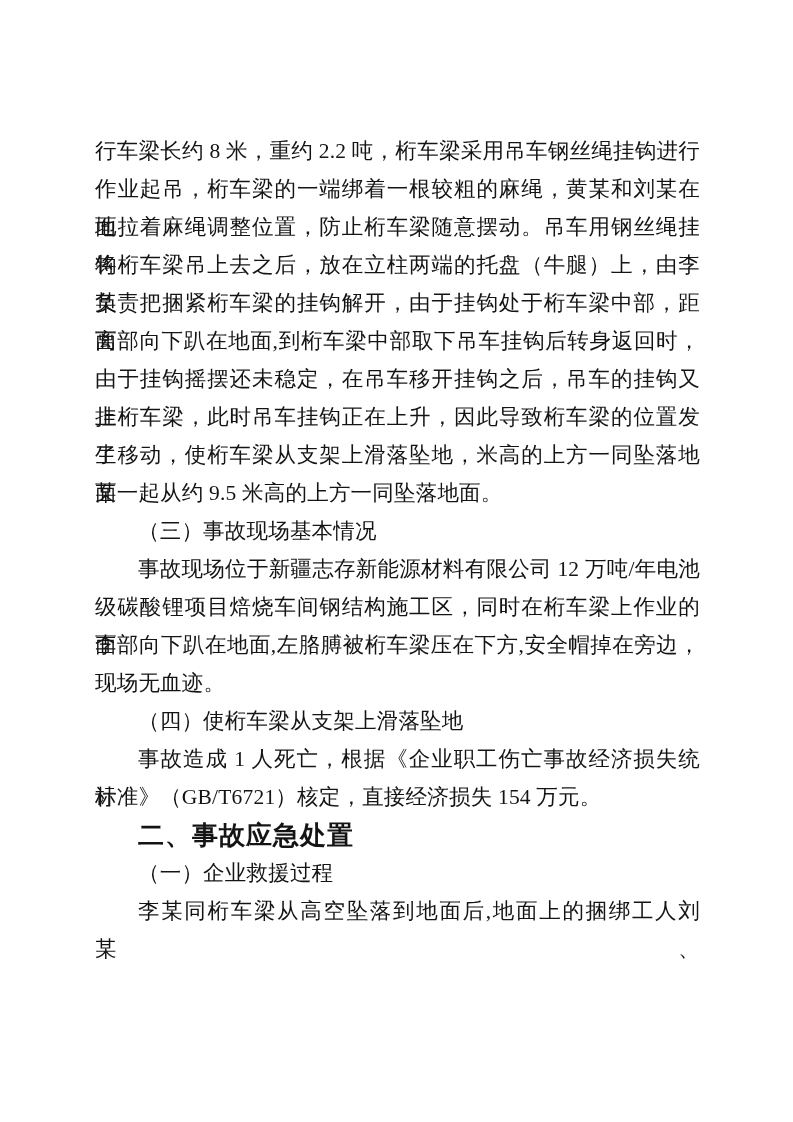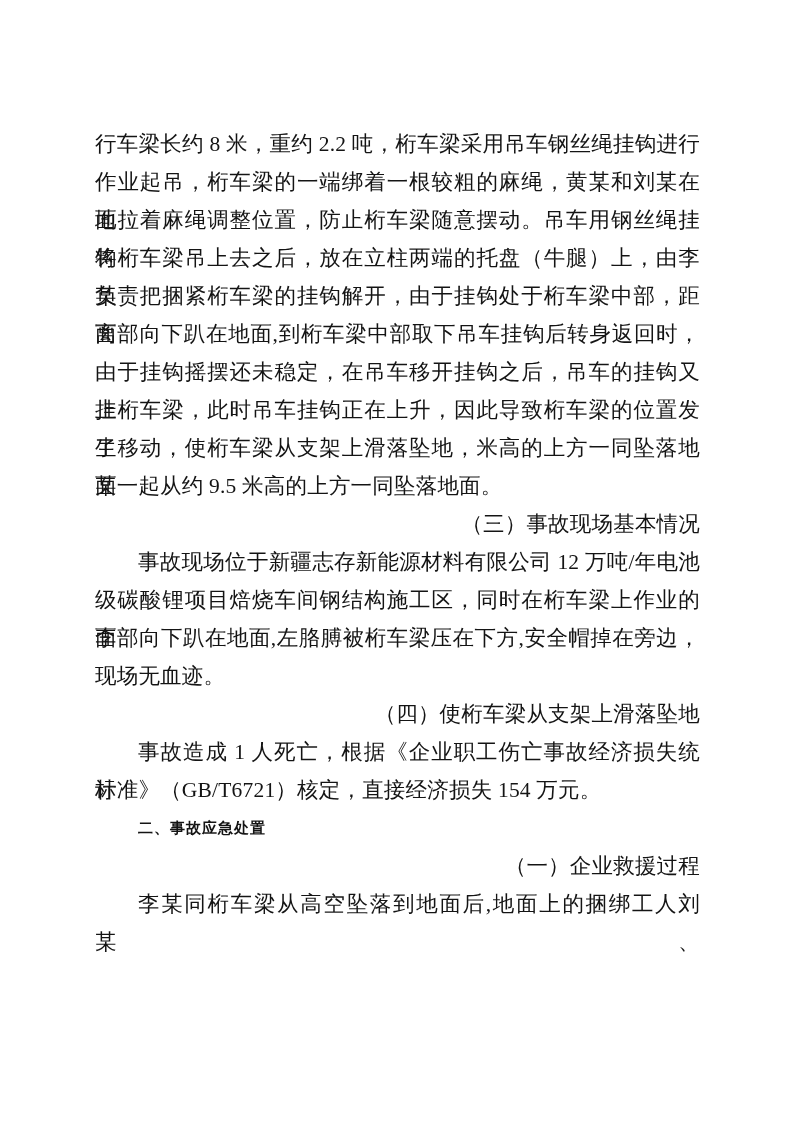--- a/index.html
+++ b/index.html
@@ -12,48 +12,47 @@
     width: 793px;
     height: 1122px;
     background: #ffffff;
     overflow: hidden;
     font-family: "Liberation Serif", "DejaVu Serif", serif;
     color: #141414;
   }
   .text-block {
     position: absolute;
     left: 95px;
-    top: 125px;
+    top: 132px;
     width: 605px;
   }
   .line {
     font-size: 21.5px;
     line-height: 38px;
     height: 38px;
     letter-spacing: 0.2px;
     text-align: left;
   }
   .line.justify {
     text-align: justify;
     text-align-last: justify;
     text-justify: inter-character;
   }
   .line.indent {
     text-indent: 43px;
   }
   .heading-kai {
     
     font-size: 21.5px;
-    text-align: right;
   }
   .heading-hei {
     
     font-family: "Liberation Sans", "DejaVu Sans", sans-serif;
     font-weight: 700;
-    font-size: 15px;
+    font-size: 26px;
     letter-spacing: 1px;
   }
 </style>
 </head>
 <body style="color: rgb(20, 20, 20);">
 
 <div class="page">
   <div class="text-block" id="text-block">
       <div class="line body justify">行车梁长约 8 米，重约 2.2 吨，桁车梁采用吊车钢丝绳挂钩进行</div>
       <div class="line body justify">作业起吊，桁车梁的一端绑着一根较粗的麻绳，黄某和刘某在地</div>

